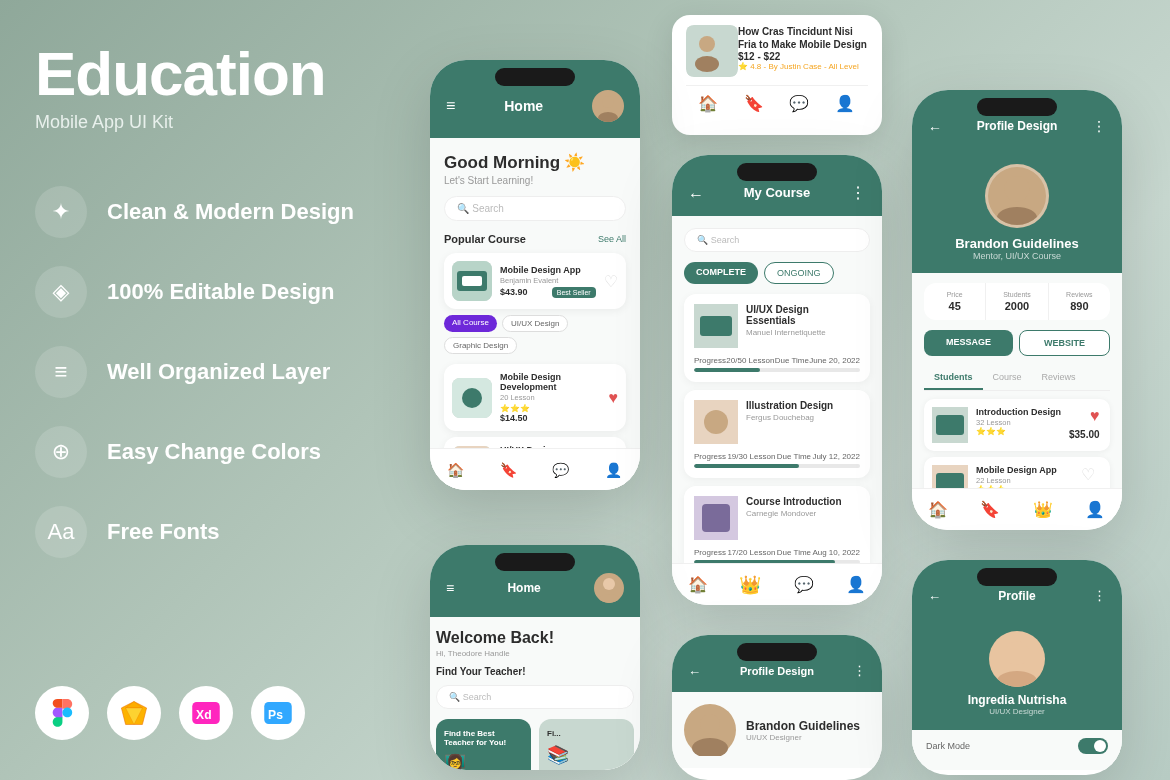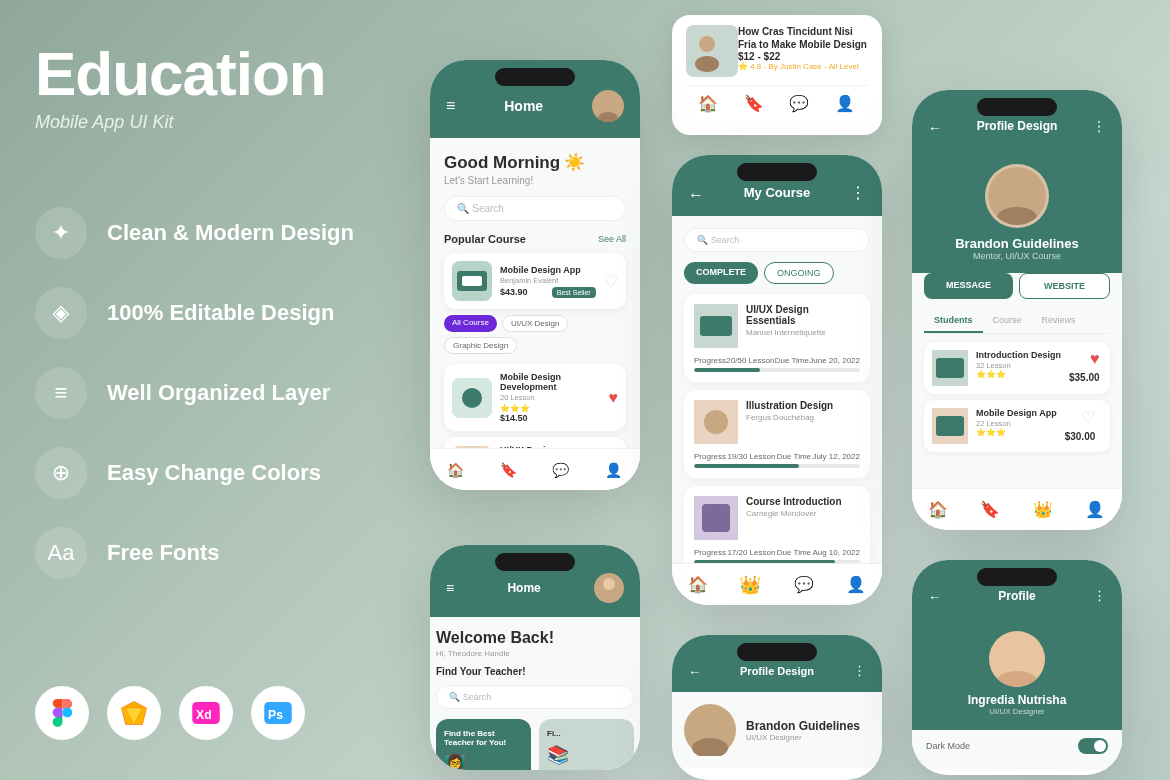--- a/index.html
+++ b/index.html
@@ -27,22 +27,21 @@
       font-weight: 800;
       color: #fff;
       line-height: 1.1;
       letter-spacing: -1px;
       margin-bottom: 4px;
     }
     .brand-subtitle {
       font-size: 18px;
       font-weight: 500;
       color: #e8f0ec;
-      margin-bottom: 74px;
-      font-style: italic;
+      margin-bottom: 53px;
     }
     .feature-list {
       display: flex;
       flex-direction: column;
       gap: 28px;
       margin-bottom: 40px;
     }
     .feature-item {
       display: flex;
       align-items: center;
@@ -588,20 +587,34 @@
       <div class="p3-profile-section">
         <div class="p3-avatar">
           <svg width="64" height="64" viewBox="0 0 64 64">
               <circle cx="32" cy="24" r="14" fill="#c8a882"></circle>
               <ellipse cx="32" cy="56" rx="22" ry="12" fill="#a08060"></ellipse>
             </svg>
         </div>
         <div class="p3-name">Brandon Guidelines</div>
         <div class="p3-role">Mentor, UI/UX Course</div>
       </div>
+      <div class="p3-stats">
+        <div class="p3-stat">
+          <div class="p3-stat-label">Price</div>
+          <div class="p3-stat-value">45</div>
+        </div>
+        <div class="p3-stat">
+          <div class="p3-stat-label">Students</div>
+          <div class="p3-stat-value">2000</div>
+        </div>
+        <div class="p3-stat">
+          <div class="p3-stat-label">Reviews</div>
+          <div class="p3-stat-value">890</div>
+        </div>
+      </div>
       <div class="p3-buttons">
         <div class="p3-btn-msg">MESSAGE</div>
         <div class="p3-btn-web">WEBSITE</div>
       </div>
       <div class="p3-tabs-row">
         <span class="p3-tab-a">Students</span>
         <span class="p3-tab-i">Course</span>
         <span class="p3-tab-i">Reviews</span>
       </div>
       <div class="p3-course-item">

